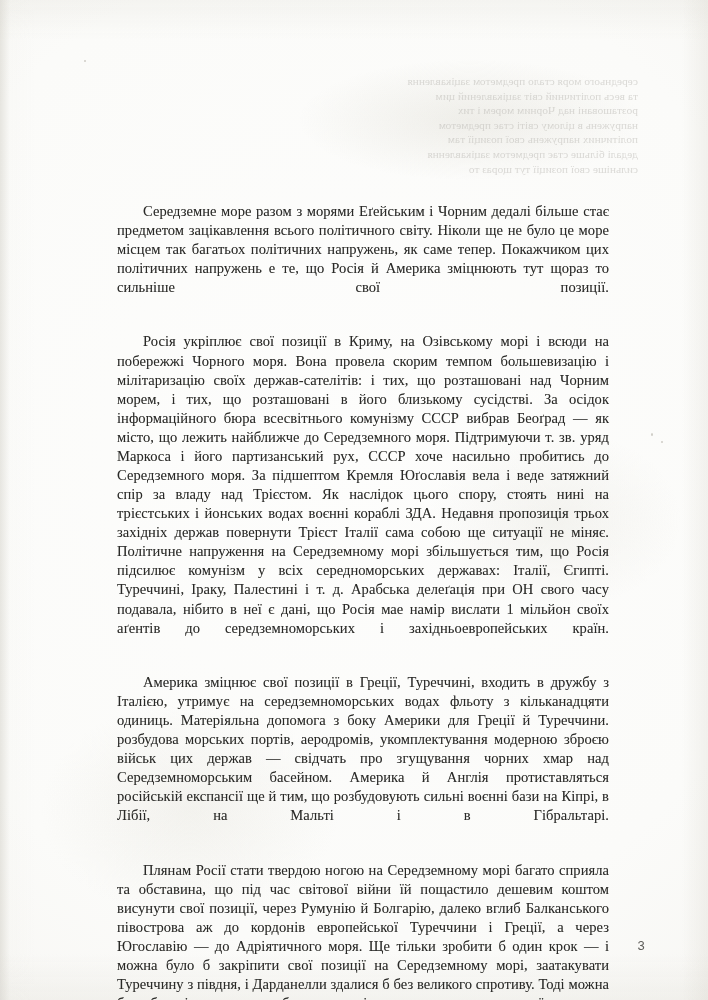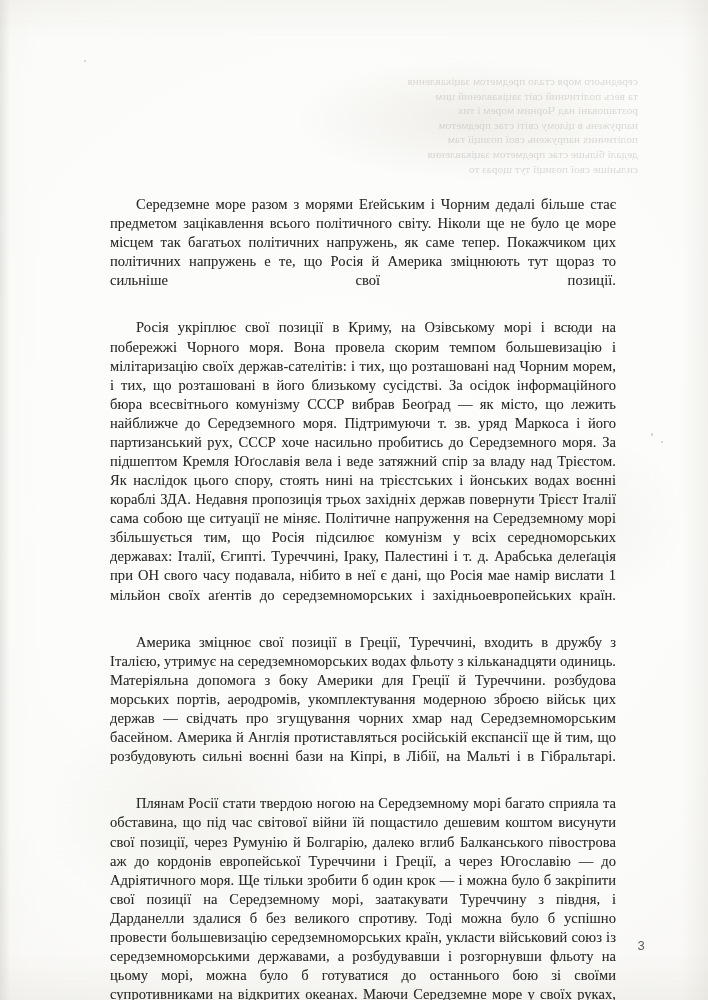--- a/index.html
+++ b/index.html
@@ -75,21 +75,21 @@
     width: 524px;
     text-align: justify;
     text-justify: inter-word;
     color: #2a2a28;
     font-size: 14.55px;
     line-height: 19.08px;
     letter-spacing: 0.04px;
     -webkit-font-smoothing: antialiased;
   }
   #body-text p {
-    margin: 9px;
+    margin: 16px;
     text-indent: 26px;
     text-align: justify;
   }
   
   #body-text p::after {
     content: "";
     display: inline-block;
     width: 100%;
   }
   #body-text p:last-child { }

